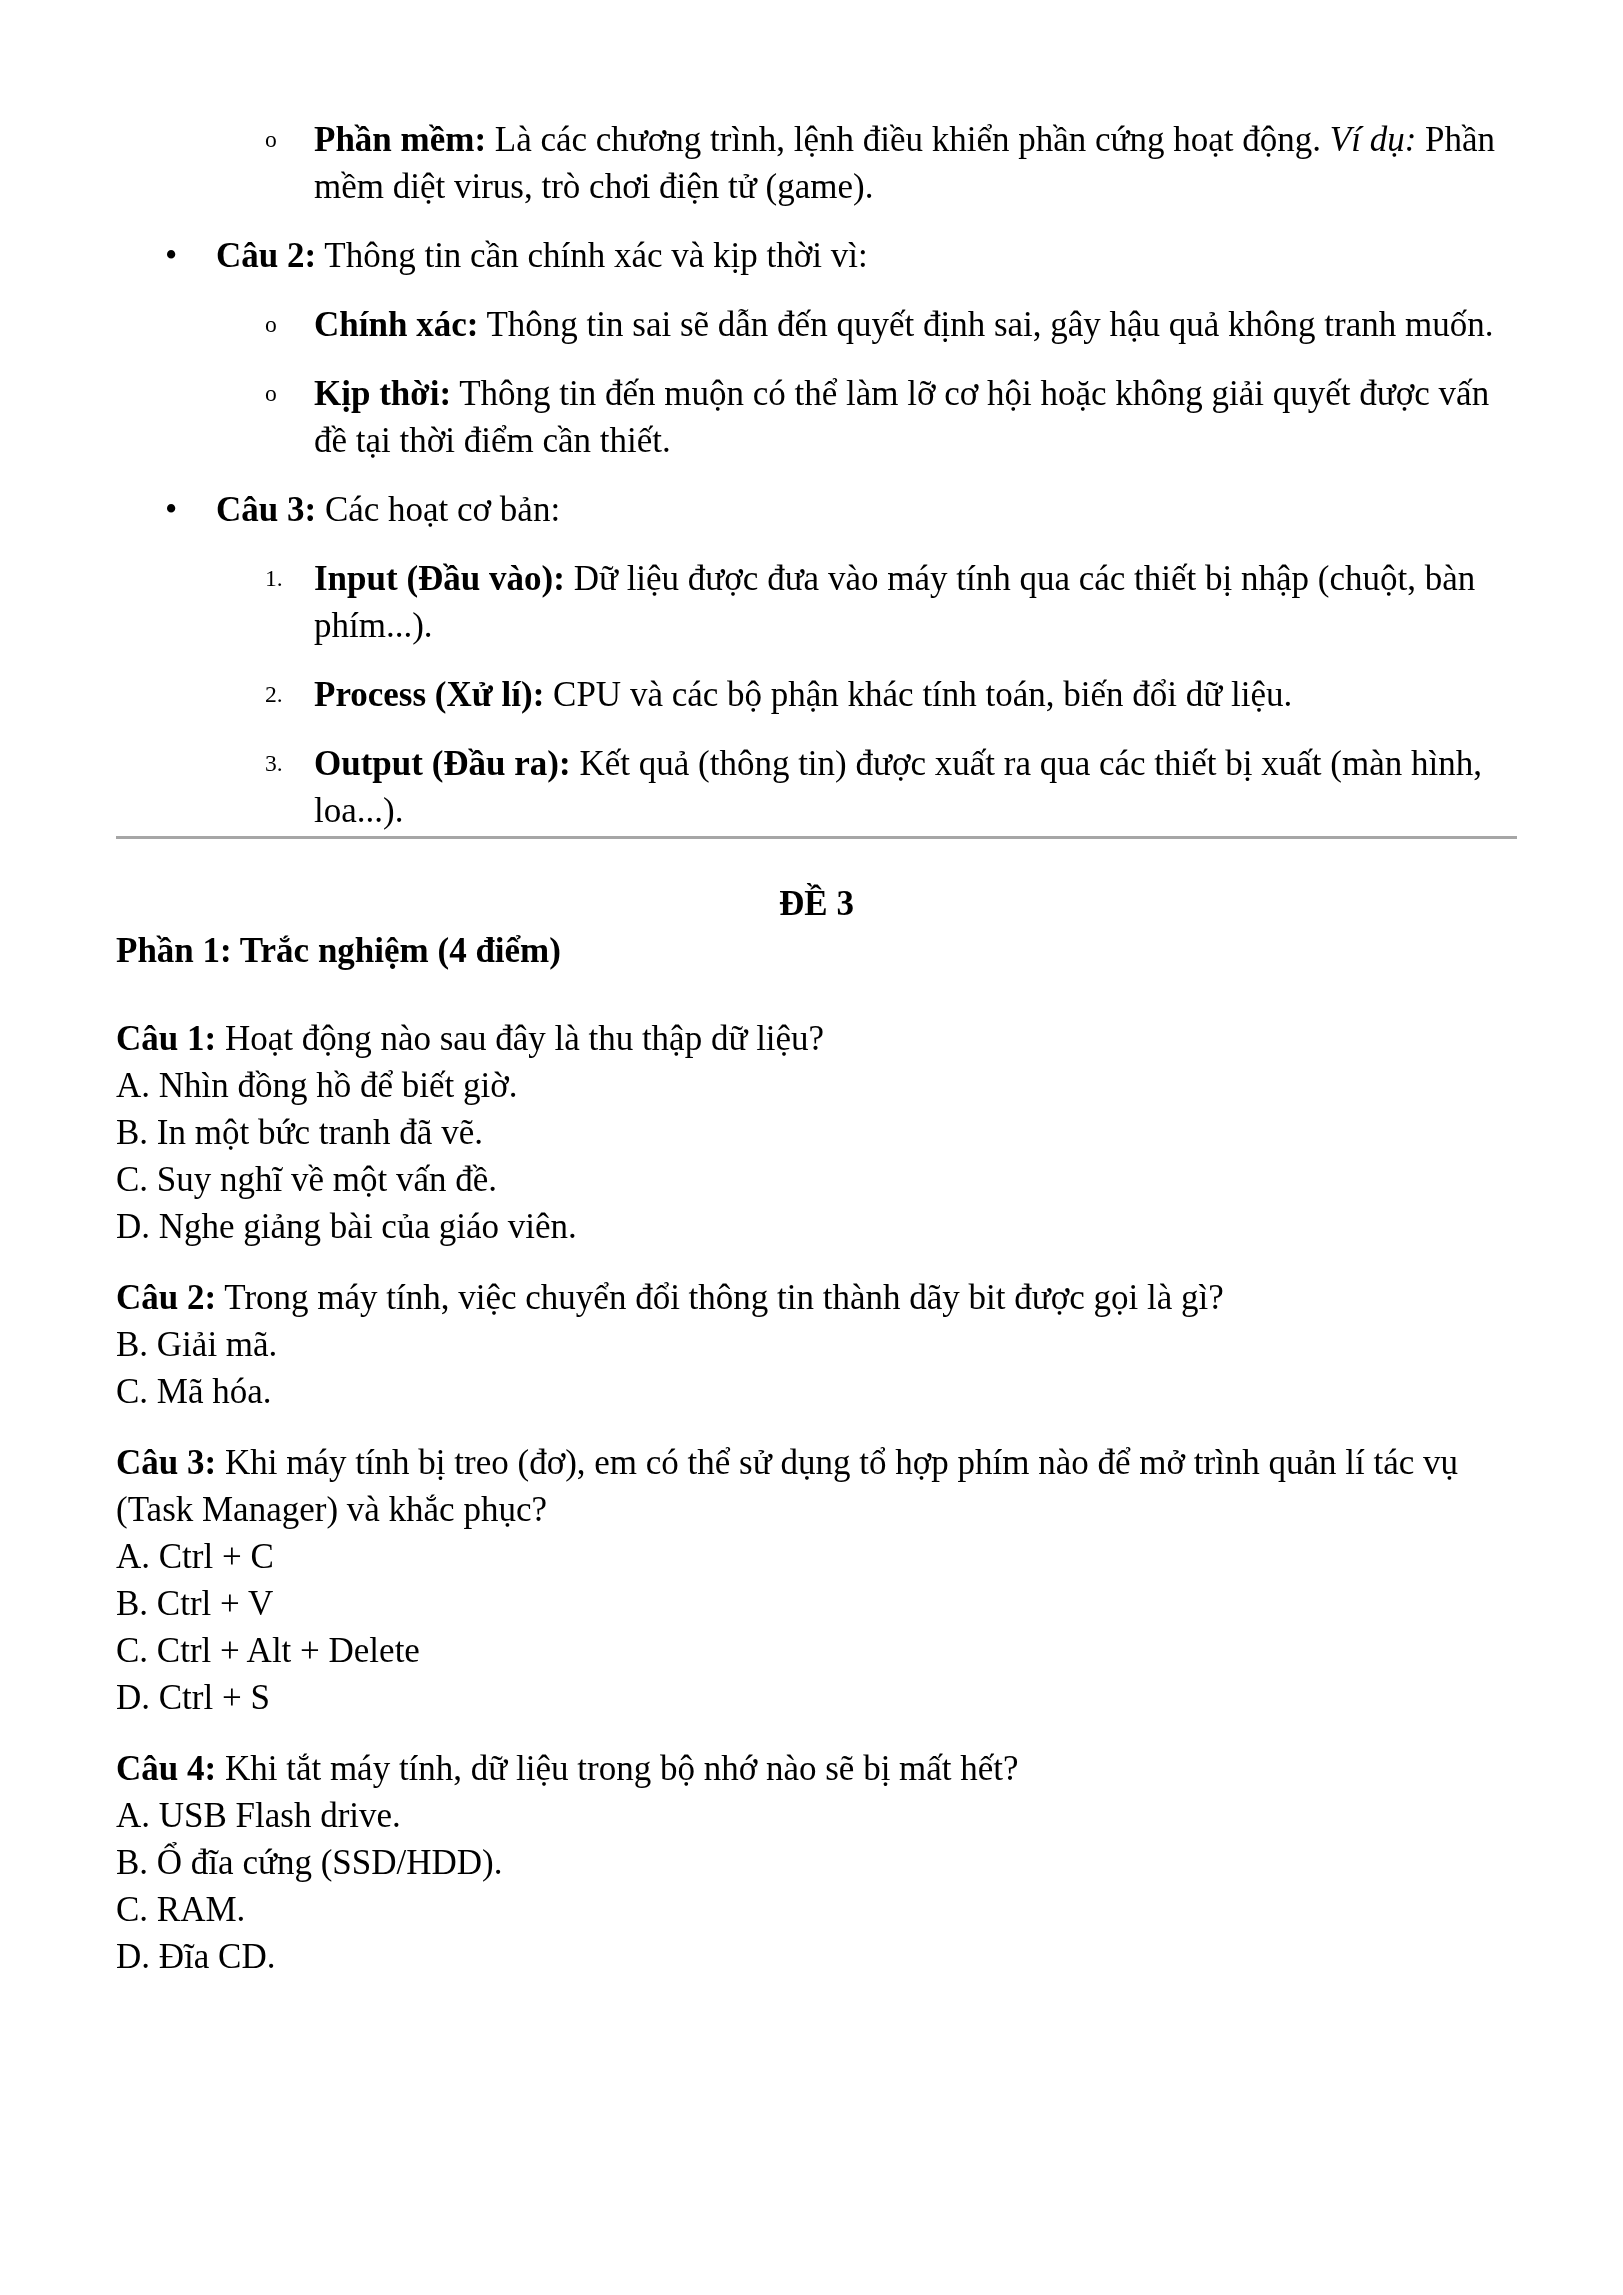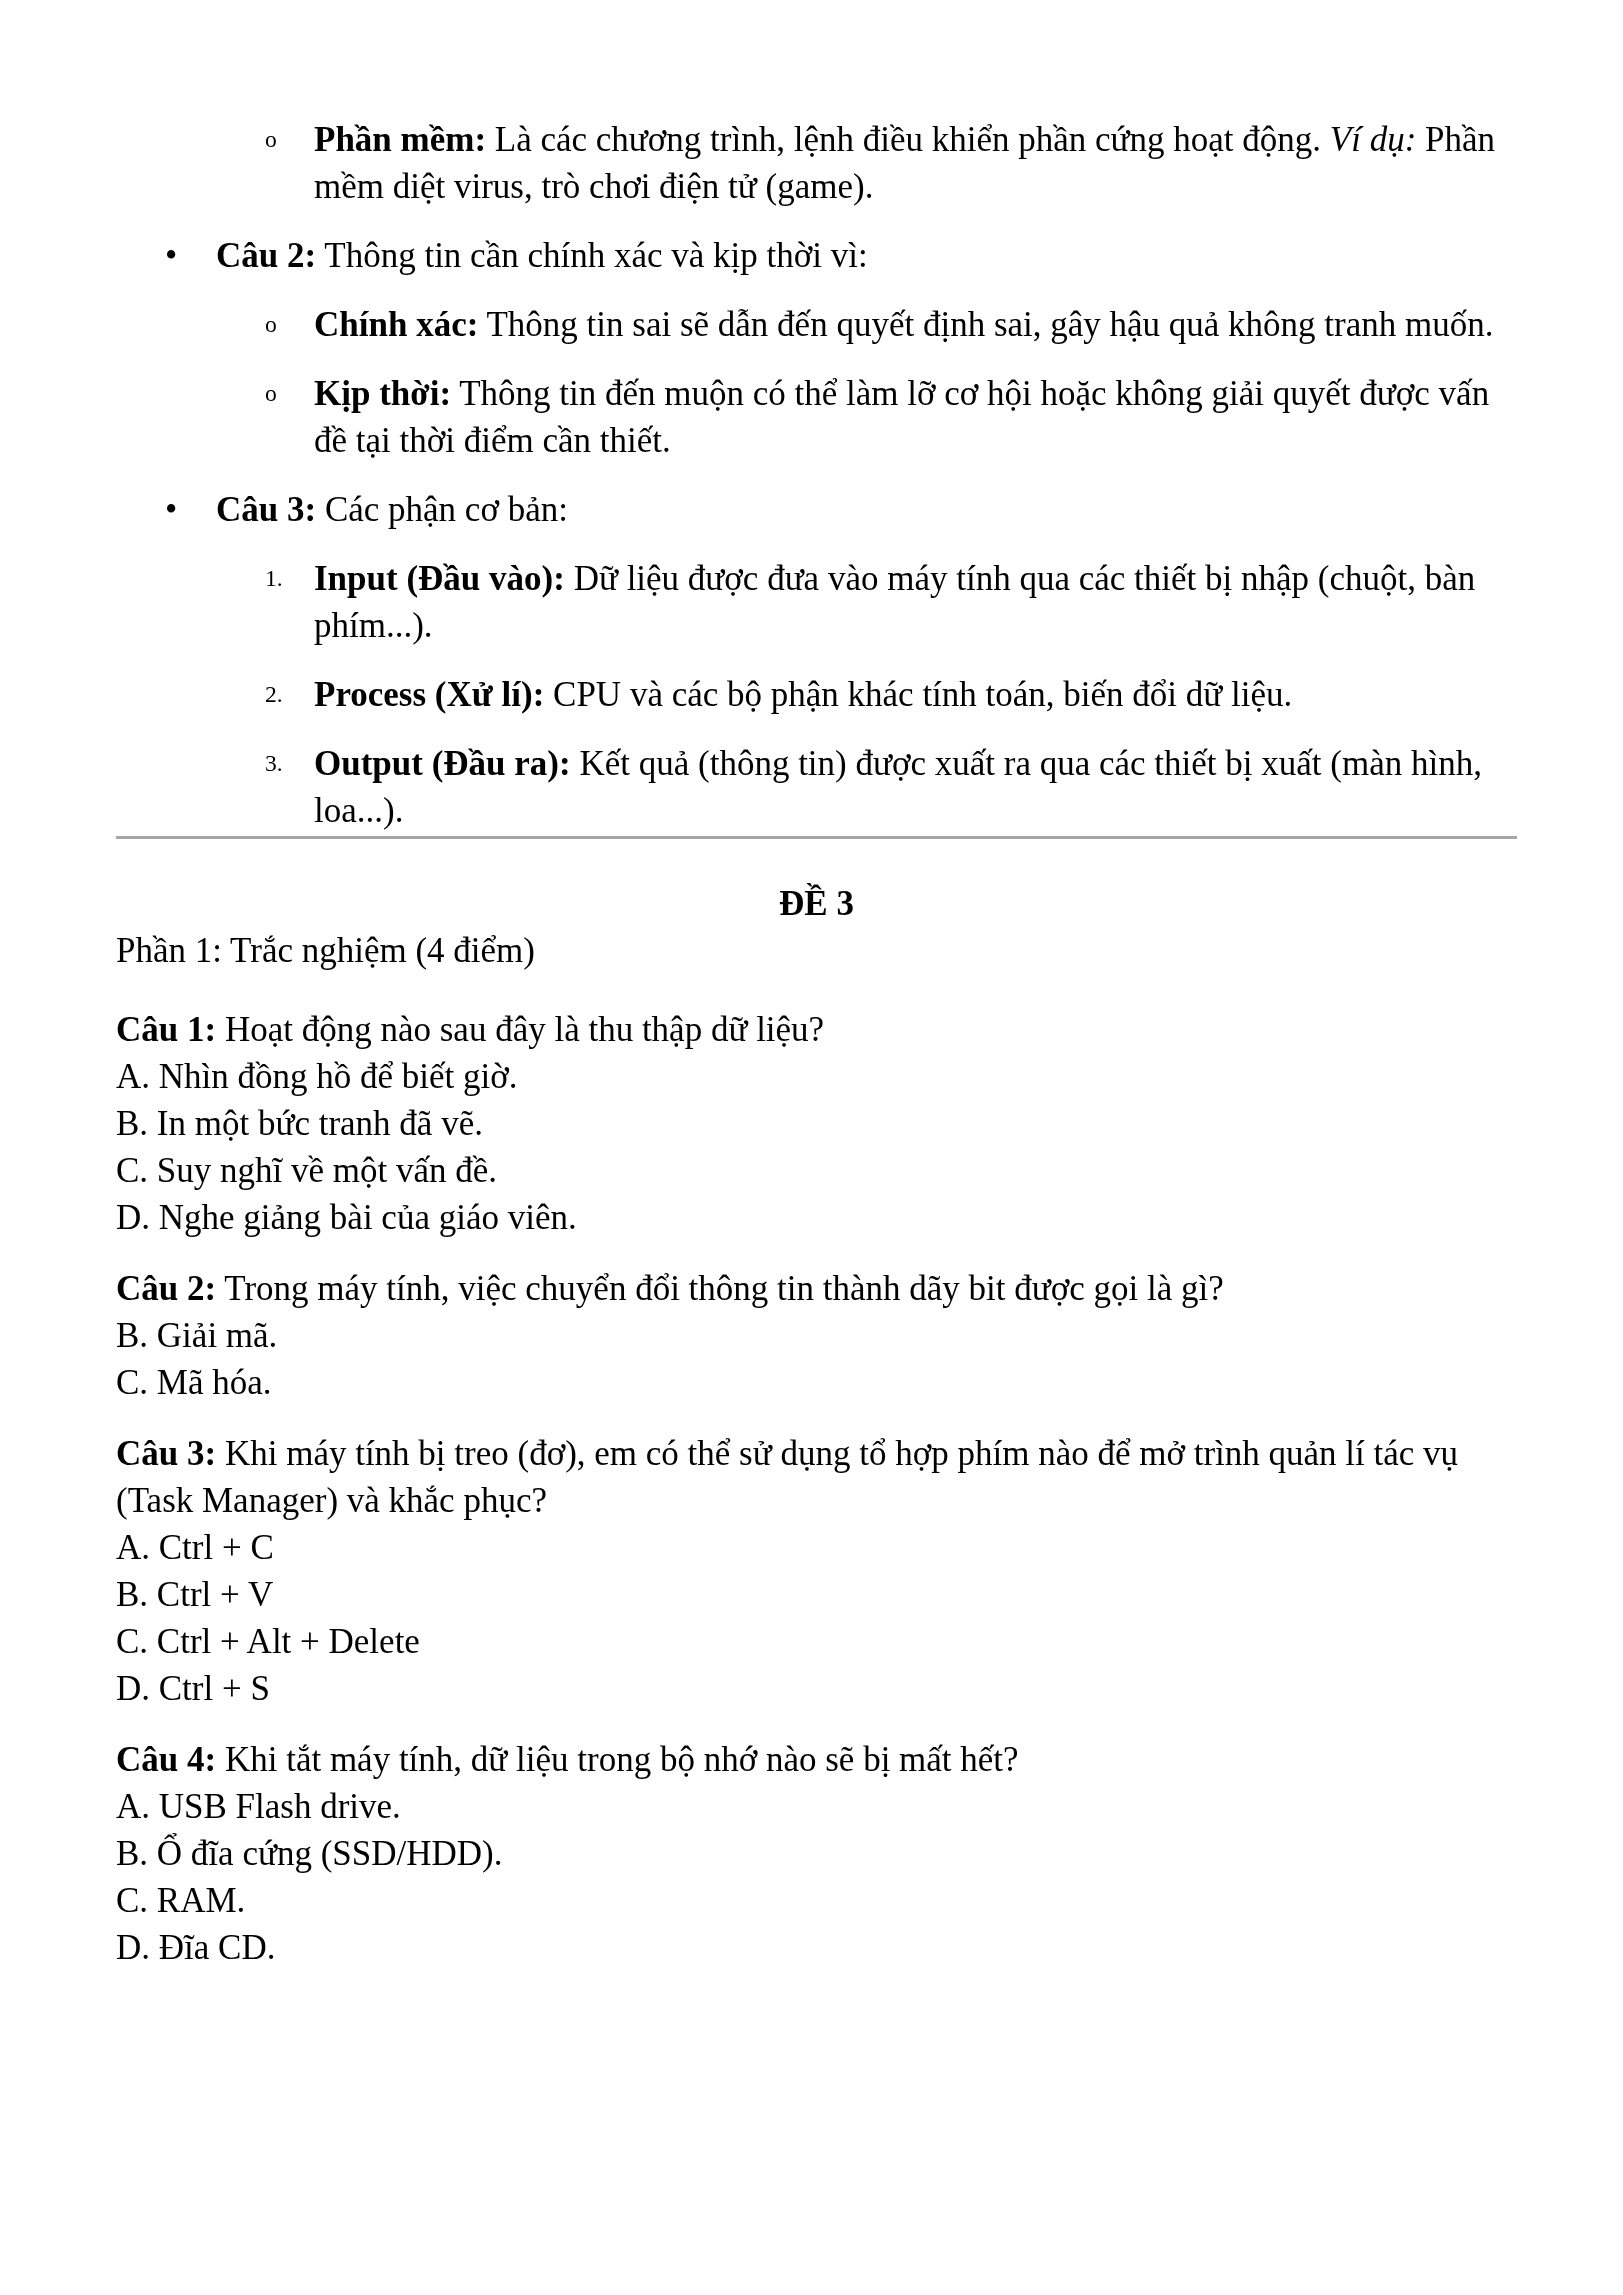--- a/index.html
+++ b/index.html
@@ -13,21 +13,21 @@
   .i { font-style: italic; }
   .li { position: relative; }
   .lvl1 { padding-left: 100px; margin-bottom: 22px; }
   .lvl2 { padding-left: 198px; margin-bottom: 22px; }
   .marker { position: absolute; top: 0; }
   .lvl1 .marker { left: 49px; font-size: 35px; }
   .lvl2 .marker { left: 149px; font-size: 23.6px; }
   .lvl2 .marker.ord { font-size: 23.6px; }
   .rule { height: 0; border-top: 3.1px solid #a6a6a6; margin: 1.6px 0 41px 0; }
   .title { text-align: center; font-weight: bold; }
-  .section { font-weight: normal; margin-bottom: 32px; }
+  .section { font-weight: bold; margin-bottom: 41px; }
   .q { margin-bottom: 24px; margin-top: 15px; }
   .q p { margin: 0; }
 </style>
 </head>
 <body>
 
 <div class="page">
 
   <div class="li lvl2">
     <span class="marker">o</span>
@@ -44,21 +44,21 @@
     <span class="b">Chính xác:</span><span> Thông tin sai sẽ dẫn đến quyết định sai, gây hậu quả không tranh muốn.</span>
   </div>
 
   <div class="li lvl2">
     <span class="marker">o</span>
     <span class="b">Kịp thời:</span><span> Thông tin đến muộn có thể làm lỡ cơ hội hoặc không giải quyết được vấn đề tại thời điểm cần thiết.</span>
   </div>
 
   <div class="li lvl1">
     <span class="marker">•</span>
-    <span class="b">Câu 3:</span><span> Các phận cơ bản:</span>
+    <span class="b">Câu 3:</span><span> Các hoạt cơ bản:</span>
   </div>
 
   <div class="li lvl2">
     <span class="marker ord">1.</span>
     <span class="b">Input (Đầu vào):</span><span> Dữ liệu được đưa vào máy tính qua các thiết bị nhập (chuột, bàn phím...).</span>
   </div>
 
   <div class="li lvl2">
     <span class="marker ord">2.</span>
     <span class="b">Process (Xử lí):</span><span> CPU và các bộ phận khác tính toán, biến đổi dữ liệu.</span>

